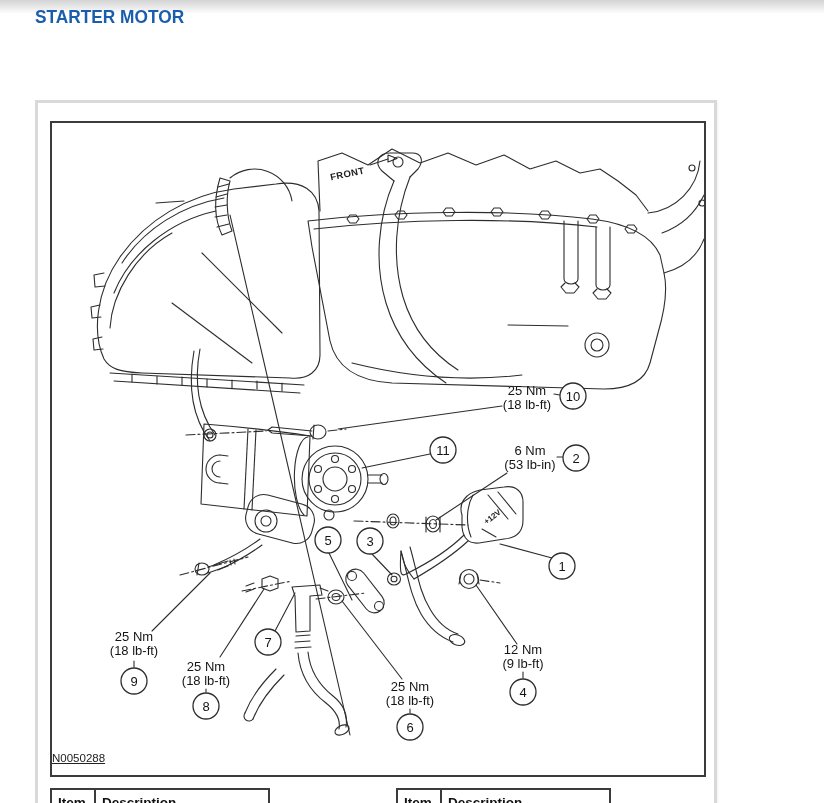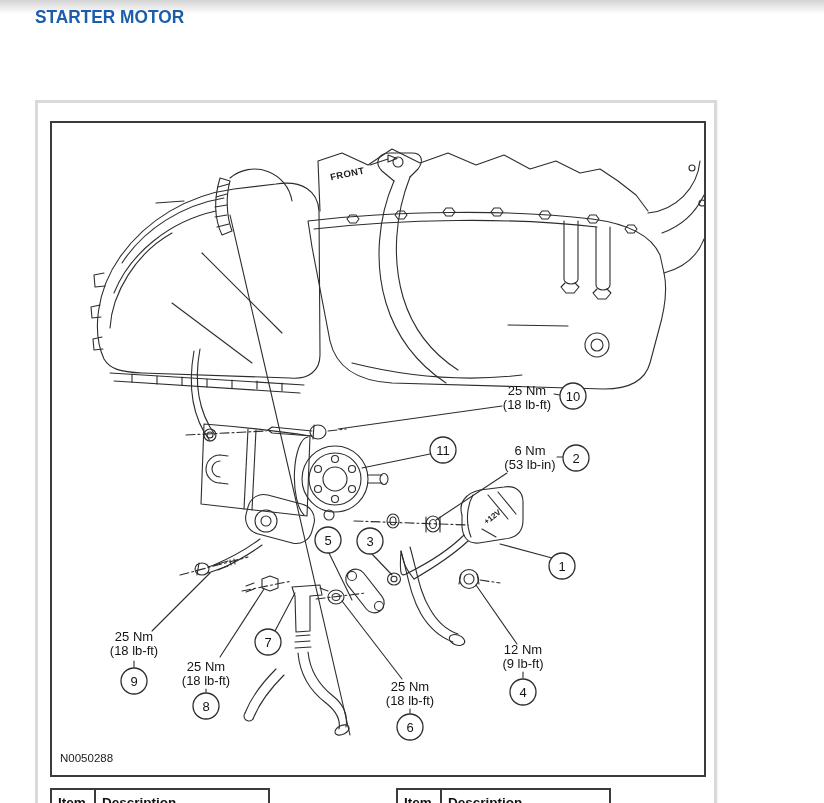--- a/index.html
+++ b/index.html
@@ -21,21 +21,21 @@
     position:absolute;left:35px;top:100px;width:682px;height:760px;
     background:#fff;border:3px solid #d9d9d9;box-sizing:border-box;
     box-shadow:1px 1px 2px rgba(0,0,0,0.06);
   }
   .figure-frame{
     position:absolute;left:12px;top:18px;width:656px;height:656px;
     border:2px solid #3b3b3b;box-sizing:border-box;background:#fff;
   }
   .figure-frame svg{position:absolute;left:0;top:0;}
   .figure-id{
-    position:absolute;left:8px;top:629px;font-size:11.5px;color:#222;
+    position:absolute;left:0;top:629px;font-size:11.5px;color:#222;text-decoration:underline;
   }
   .tables-row{position:absolute;left:0;top:685px;width:682px;height:80px;}
   table.desc-table{
     position:absolute;border-collapse:collapse;background:#fff;
     font-size:13.5px;color:#111;table-layout:fixed;
   }
   table.desc-table.t-left{left:12px;width:220px;}
   table.desc-table.t-right{left:358px;width:215px;}
   table.desc-table,table.desc-table th{border:2px solid #3b3b3b;}
   table.desc-table th{

